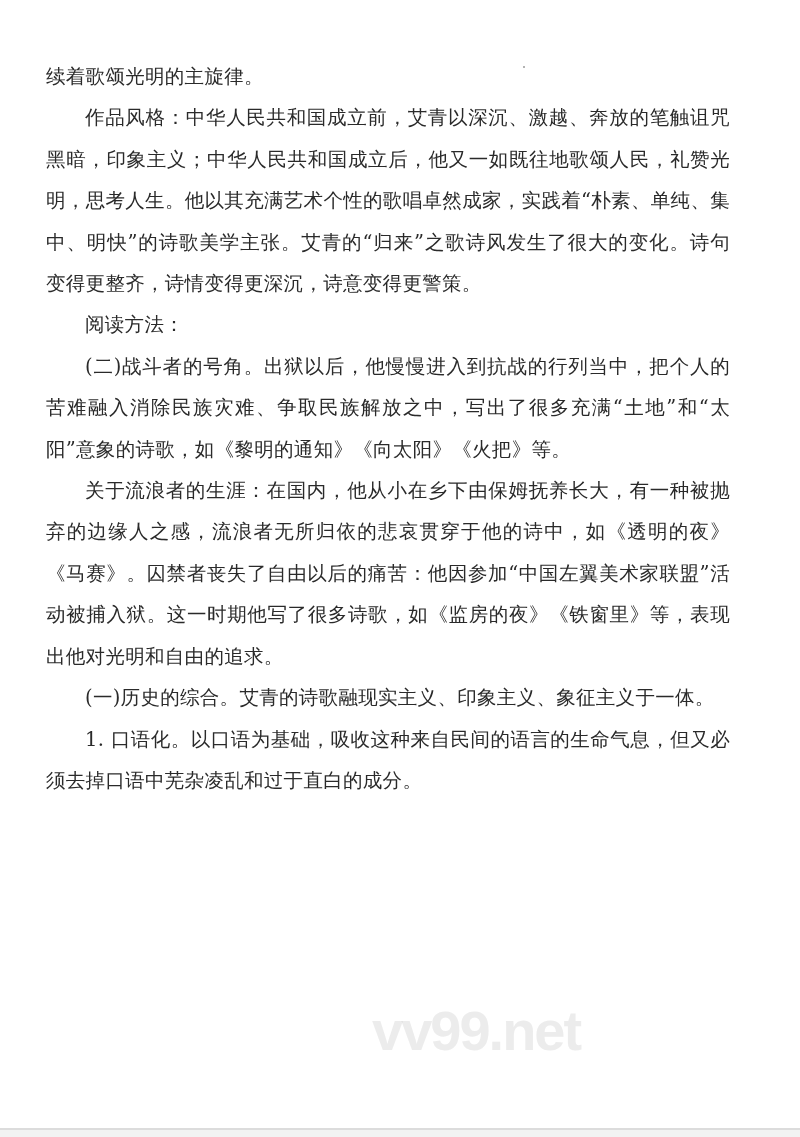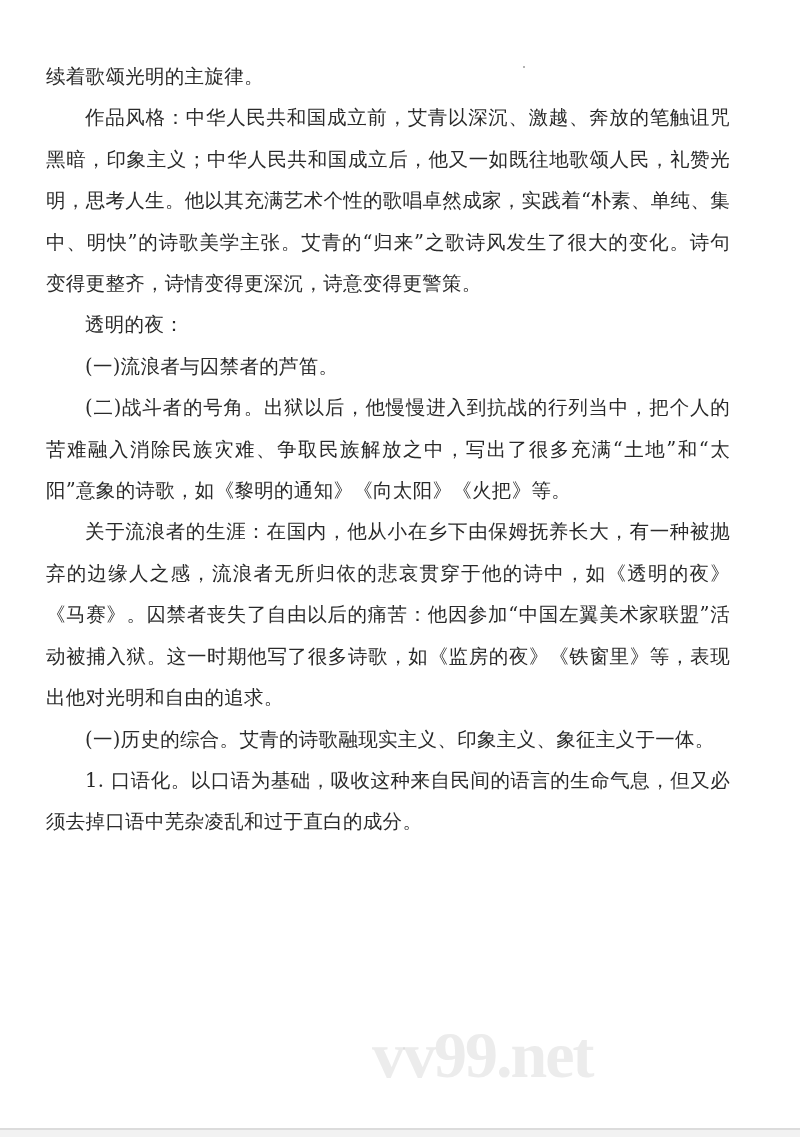--- a/index.html
+++ b/index.html
@@ -46,40 +46,39 @@
     left: 523px;
     top: 66px;
     width: 2px;
     height: 2px;
     background: #9a9a9a;
     border-radius: 50%;
   }
   .watermark {
     position: absolute;
     left: 372px;
-    top: 1013px;
-    font-family: Liberation Serif, serif;
+    top: 989px;
+    font-family: Liberation Sans, sans-serif;
     font-weight: bold;
-    font-size: 66px;
+    font-size: 56px;
     line-height: 84px;
     color: rgba(200,200,200,0.35);
     letter-spacing: -2px;
     pointer-events: none;
     user-select: none;
   }
 </style>
 </head>
 <body>
 
 <div class="page">
   <div class="dot"></div>
   <div class="content">
     <p class="para noindent">续着歌颂光明的主旋律。</p>
     <p class="para">作品风格：中华人民共和国成立前，艾青以深沉、激越、奔放的笔触诅咒黑暗，印象主义；中华人民共和国成立后，他又一如既往地歌颂人民，礼赞光明，思考人生。他以其充满艺术个性的歌唱卓然成家，实践着“朴素、单纯、集中、明快”的诗歌美学主张。艾青的“归来”之歌诗风发生了很大的变化。诗句变得更整齐，诗情变得更深沉，诗意变得更警策。</p>
-    <p class="para">透明的夜：</p>
-    <p class="para">(一)流浪者与囚禁者的芦笛。</p>
+    <p class="para">阅读方法：</p>
     <p class="para">(二)战斗者的号角。出狱以后，他慢慢进入到抗战的行列当中，把个人的苦难融入消除民族灾难、争取民族解放之中，写出了很多充满“土地”和“太阳”意象的诗歌，如《黎明的通知》《向太阳》《火把》等。</p>
     <p class="para">关于流浪者的生涯：在国内，他从小在乡下由保姆抚养长大，有一种被抛弃的边缘人之感，流浪者无所归依的悲哀贯穿于他的诗中，如《透明的夜》《马赛》。囚禁者丧失了自由以后的痛苦：他因参加“中国左翼美术家联盟”活动被捕入狱。这一时期他写了很多诗歌，如《监房的夜》《铁窗里》等，表现出他对光明和自由的追求。</p>
     <p class="para">(一)历史的综合。艾青的诗歌融现实主义、印象主义、象征主义于一体。</p>
     <p class="para">1. 口语化。以口语为基础，吸收这种来自民间的语言的生命气息，但又必须去掉口语中芜杂凌乱和过于直白的成分。</p>
   </div>
   <div class="watermark">vv99.net</div>
 </div>
 
 </body></html>

